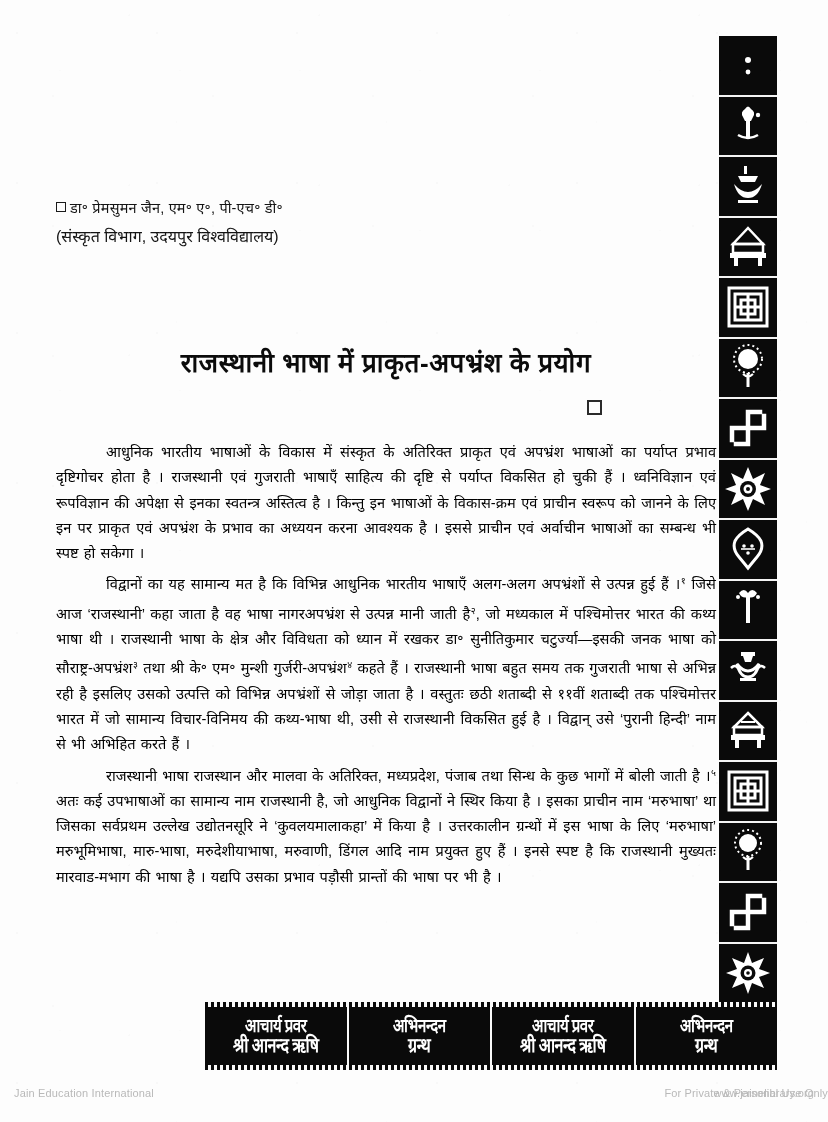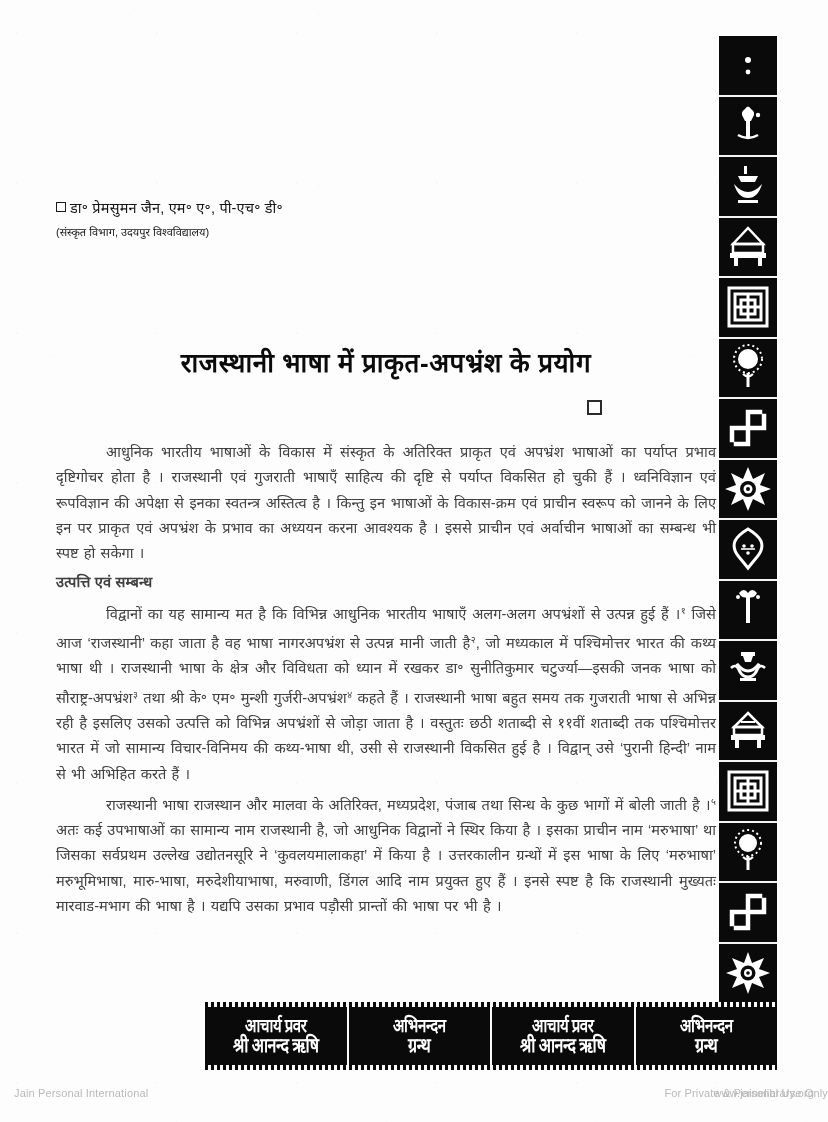--- a/index.html
+++ b/index.html
@@ -52,21 +52,21 @@
   }
   .author-marker {
     display: inline-block;
     width: 8px;
     height: 8px;
     border: 1.6px solid #1a1a1a;
     margin-right: 4px;
     vertical-align: 1px;
   }
   .author-affil {
-    font-size: 11px;
+    font-size: 16px;
     line-height: 1.6;
     margin-top: 4px;
     white-space: nowrap;
   }
 
   .article-title {
     position: absolute;
     left: 0;
     top: 326px;
     width: 660px;
@@ -86,21 +86,21 @@
     width: 11px;
     height: 11px;
     border: 2px solid #2b2b2b;
   }
 
   .body-text {
     position: absolute;
     left: 0;
     top: 440px;
     width: 660px;
-    color: #404040;
+    color: #000000;
     font-size: 14.6px;
     line-height: 25.3px;
     text-align: justify;
   }
   .para {
     margin: 0 0 2px 0;
     text-indent: 50px;
     word-spacing: 1.2px;
   }
   .section-head {
@@ -220,21 +220,20 @@
       </div>
       <div class="author-affil">(संस्कृत विभाग, उदयपुर विश्वविद्यालय)</div>
     </div>
 
     <h1 class="article-title">राजस्थानी भाषा में प्राकृत-अपभ्रंश के प्रयोग</h1>
 
     <div class="title-ornament"></div>
 
     <div class="body-text">
       <p class="para">आधुनिक भारतीय भाषाओं के विकास में संस्कृत के अतिरिक्त प्राकृत एवं अपभ्रंश भाषाओं का पर्याप्त प्रभाव दृष्टिगोचर होता है । राजस्थानी एवं गुजराती भाषाएँ साहित्य की दृष्टि से पर्याप्त विकसित हो चुकी हैं । ध्वनिविज्ञान एवं रूपविज्ञान की अपेक्षा से इनका स्वतन्त्र अस्तित्व है । किन्तु इन भाषाओं के विकास-क्रम एवं प्राचीन स्वरूप को जानने के लिए इन पर प्राकृत एवं अपभ्रंश के प्रभाव का अध्ययन करना आवश्यक है । इससे प्राचीन एवं अर्वाचीन भाषाओं का सम्बन्ध भी स्पष्ट हो सकेगा ।</p>
-      <p class="section-head">उत्पत्ति एवं सम्बन्ध</p>
       <p class="para">विद्वानों का यह सामान्य मत है कि विभिन्न आधुनिक भारतीय भाषाएँ अलग-अलग अपभ्रंशों से उत्पन्न हुई हैं ।<sup class="fn">१</sup> जिसे आज ‘राजस्थानी’ कहा जाता है वह भाषा नागरअपभ्रंश से उत्पन्न मानी जाती है<sup class="fn">२</sup>, जो मध्यकाल में पश्चिमोत्तर भारत की कथ्य भाषा थी । राजस्थानी भाषा के क्षेत्र और विविधता को ध्यान में रखकर डा॰ सुनीतिकुमार चटुर्ज्या—इसकी जनक भाषा को सौराष्ट्र-अपभ्रंश<sup class="fn">३</sup> तथा श्री के॰ एम॰ मुन्शी गुर्जरी-अपभ्रंश<sup class="fn">४</sup> कहते हैं । राजस्थानी भाषा बहुत समय तक गुजराती भाषा से अभिन्न रही है इसलिए उसको उत्पत्ति को विभिन्न अपभ्रंशों से जोड़ा जाता है । वस्तुतः छठी शताब्दी से ११वीं शताब्दी तक पश्चिमोत्तर भारत में जो सामान्य विचार-विनिमय की कथ्य-भाषा थी, उसी से राजस्थानी विकसित हुई है । विद्वान् उसे ‘पुरानी हिन्दी’ नाम से भी अभिहित करते हैं ।</p>
       <p class="para">राजस्थानी भाषा राजस्थान और मालवा के अतिरिक्त, मध्यप्रदेश, पंजाब तथा सिन्ध के कुछ भागों में बोली जाती है ।<sup class="fn">५</sup> अतः कई उपभाषाओं का सामान्य नाम राजस्थानी है, जो आधुनिक विद्वानों ने स्थिर किया है । इसका प्राचीन नाम ‘मरुभाषा’ था जिसका सर्वप्रथम उल्लेख उद्योतनसूरि ने ‘कुवलयमालाकहा’ में किया है । उत्तरकालीन ग्रन्थों में इस भाषा के लिए ‘मरुभाषा’ मरुभूमिभाषा, मारु-भाषा, मरुदेशीयाभाषा, मरुवाणी, डिंगल आदि नाम प्रयुक्त हुए हैं । इनसे स्पष्ट है कि राजस्थानी मुख्यतः मारवाड-मभाग की भाषा है । यद्यपि उसका प्रभाव पड़ौसी प्रान्तों की भाषा पर भी है ।</p>
     </div>
   </div>
 
   <div class="border-strip">
     <div class="strip-cell">
       <svg width="46" height="46" viewBox="0 0 46 46">
         <circle cx="23" cy="18" r="3" fill="#fff"></circle>
         <circle cx="23" cy="30" r="2.4" fill="#fff"></circle>
@@ -375,17 +374,17 @@
       </div>
       <div class="band-unit">
         <span class="band-l1">अभिनन्दन</span>
         <span class="band-l2">ग्रन्थ</span>
       </div>
     </div>
     <div class="band-edge-bottom"></div>
   </div>
 
   <div class="footer">
-    <span class="footer-left">Jain Personal International</span>
+    <span class="footer-left">Jain Education International</span>
     <span class="footer-center">For Private &amp; Personal Use Only</span>
     <span class="footer-right">www.jainelibrary.org</span>
   </div>
 </div>
 
 </body></html>

